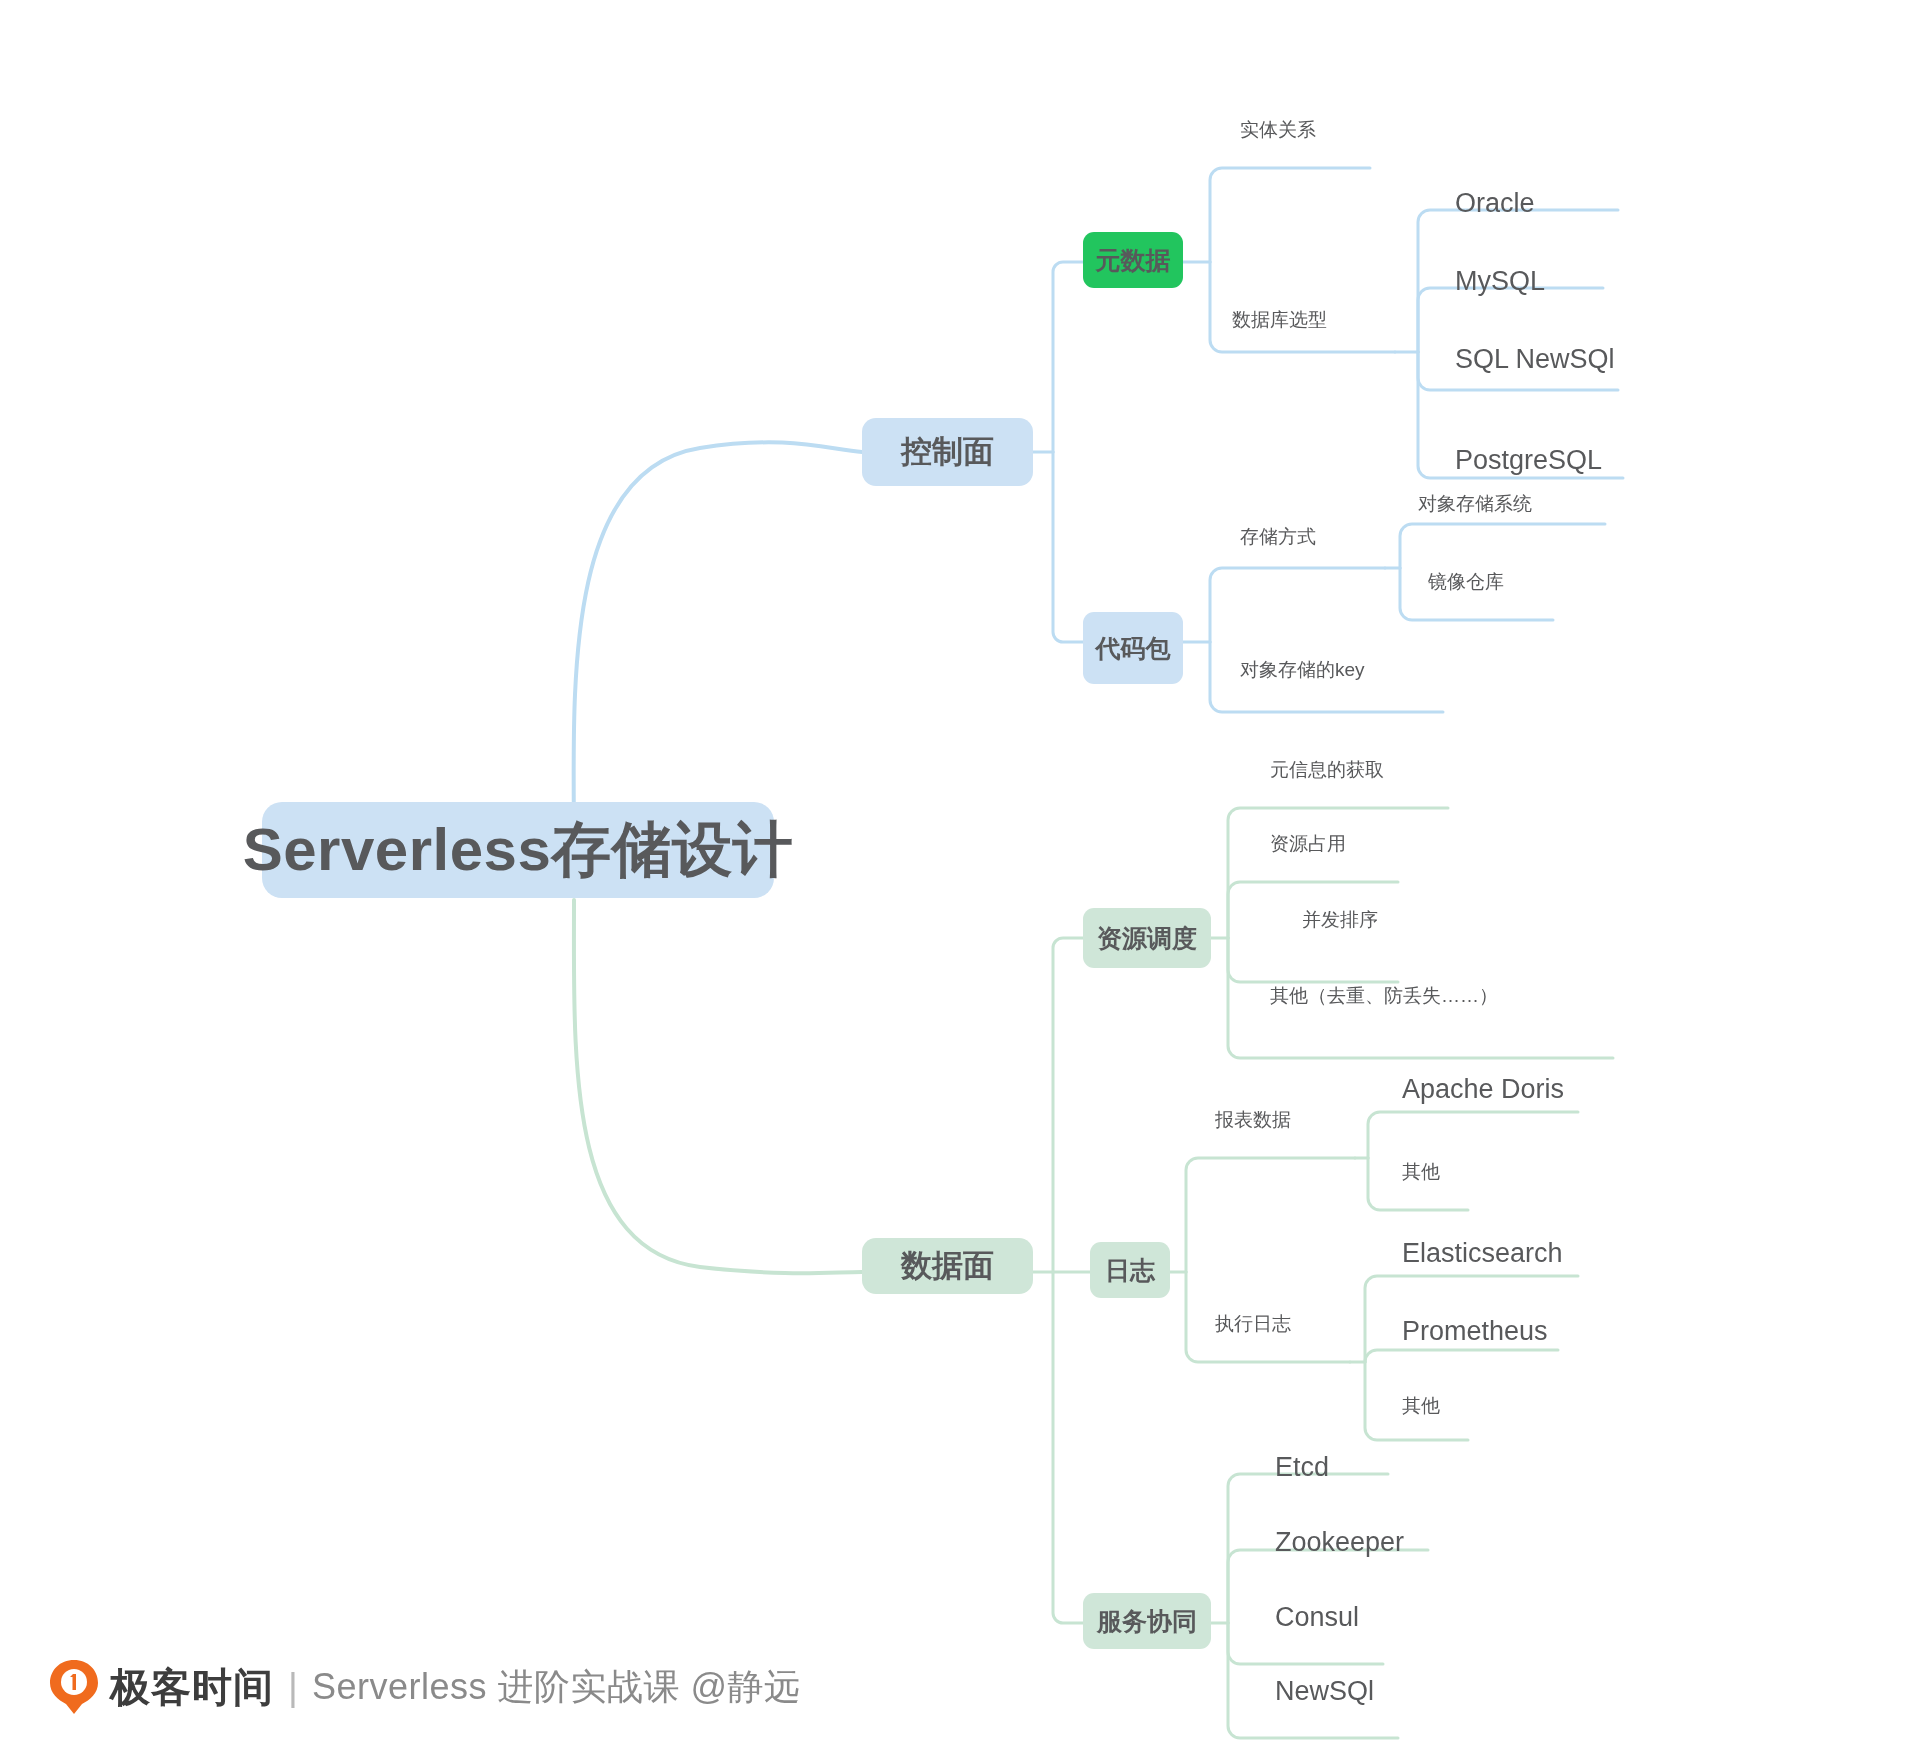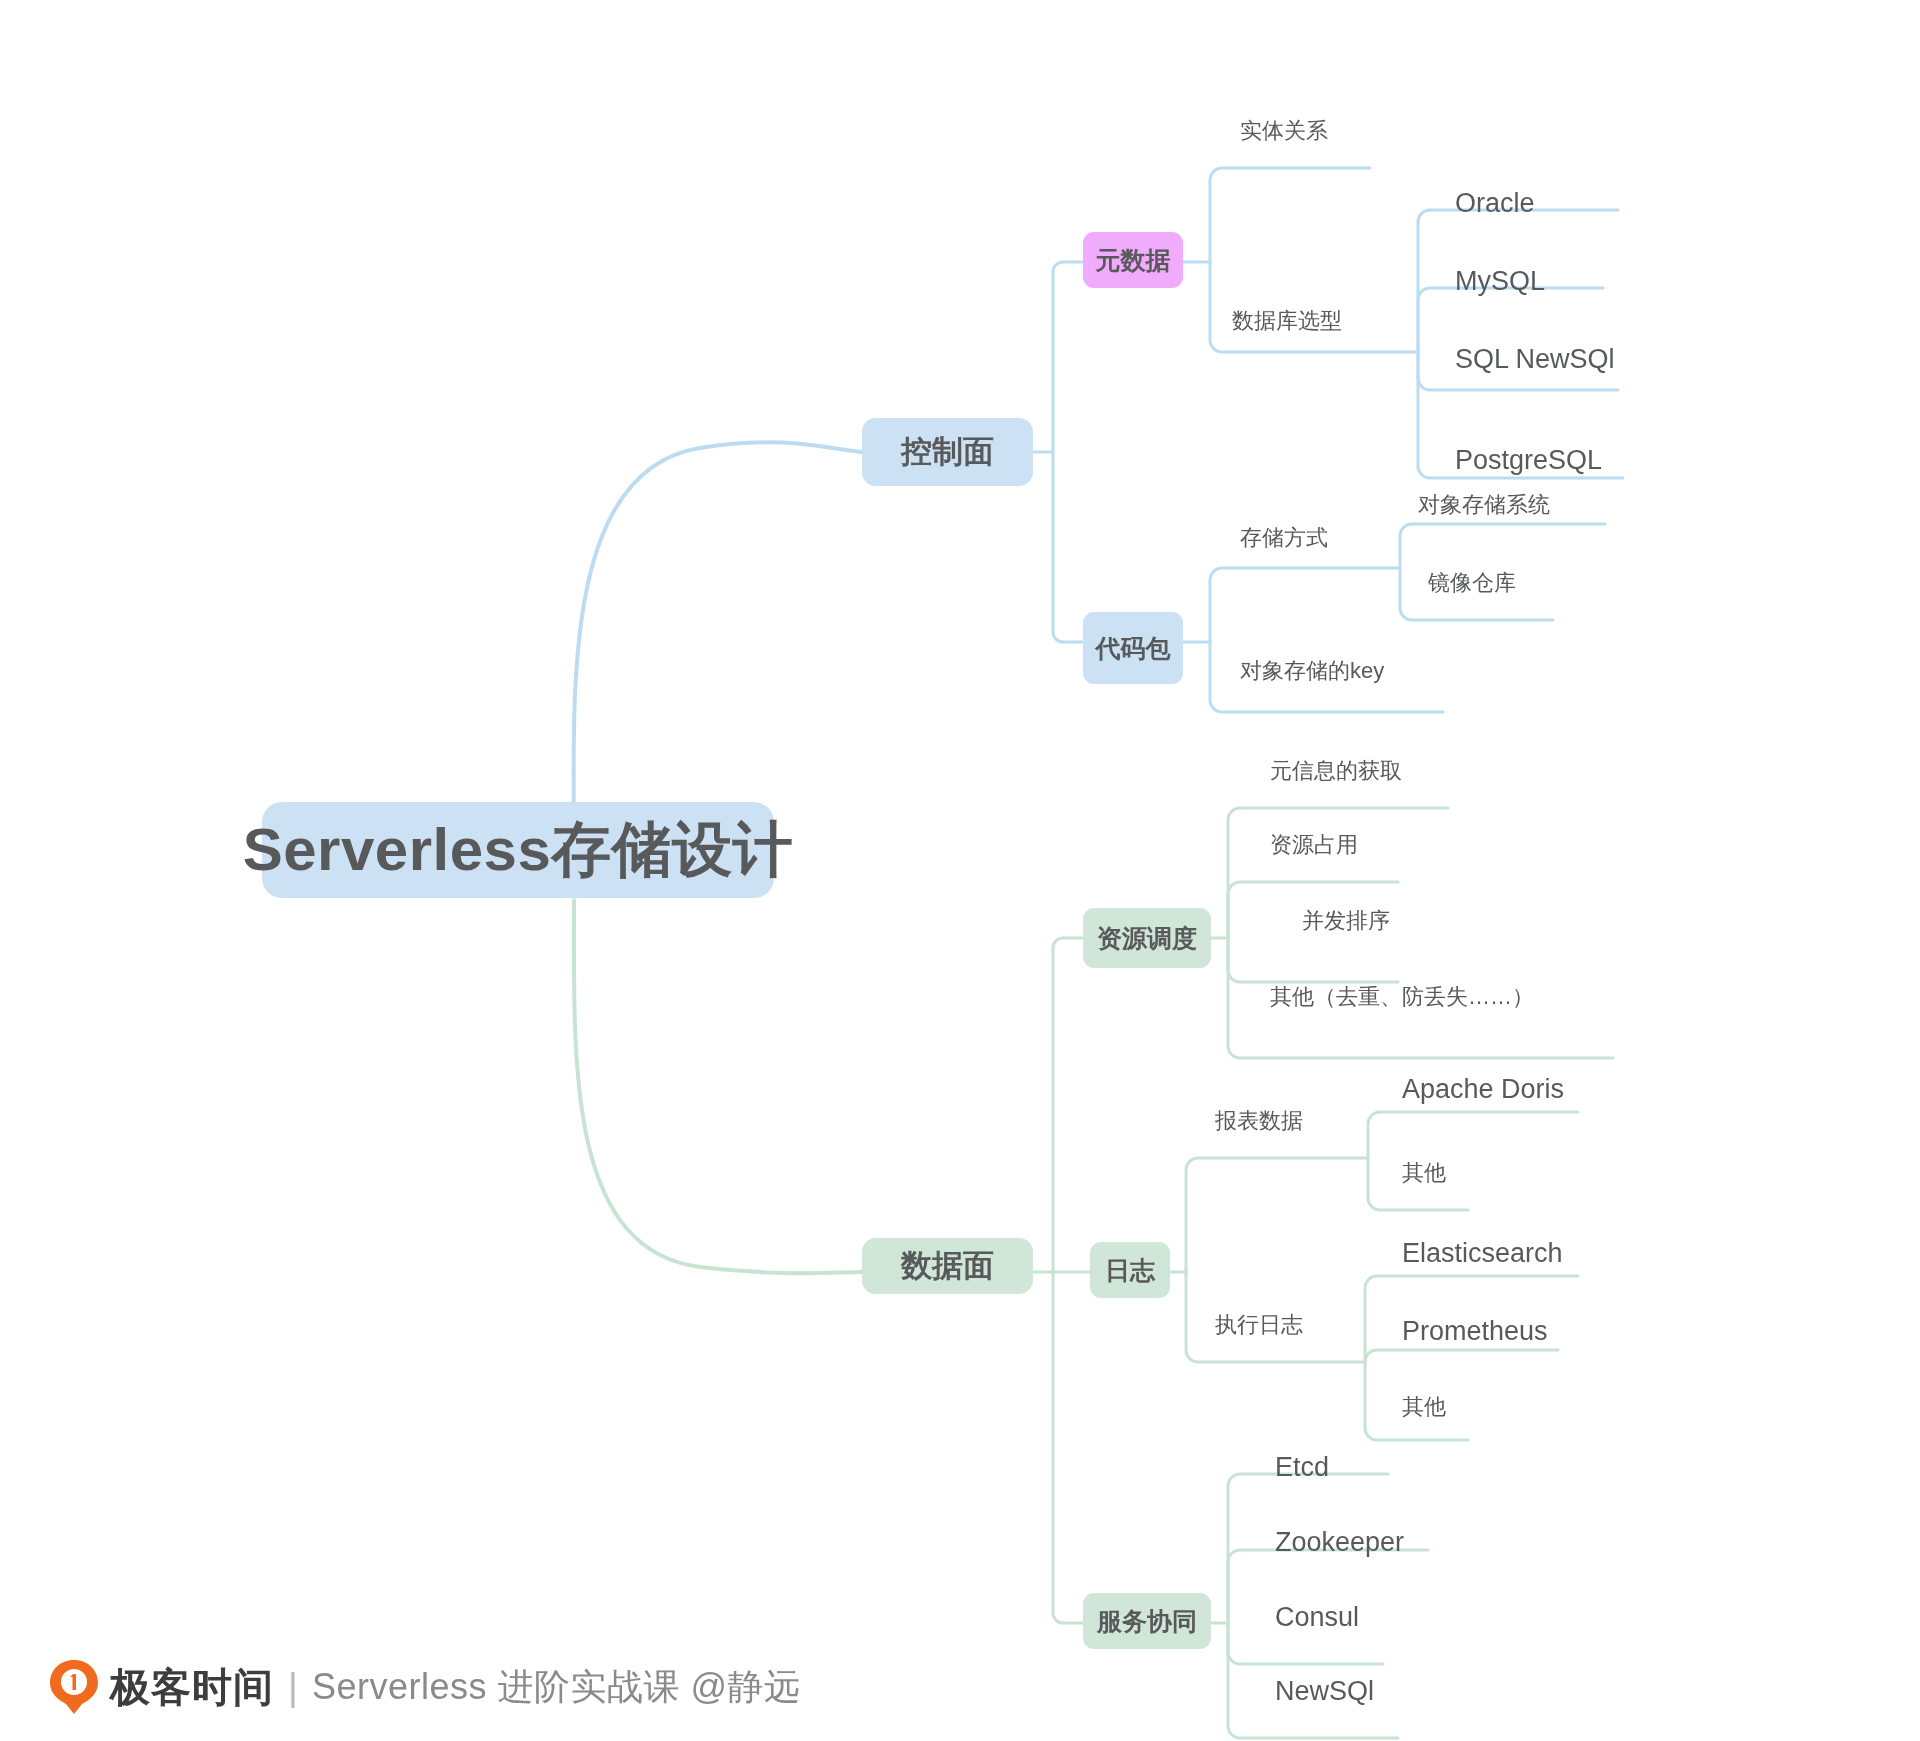--- a/index.html
+++ b/index.html
@@ -48,21 +48,21 @@
   }
   .leaf-label {
     position: absolute;
     color: #58595b;
     font-size: 27px;
     font-weight: 400;
     white-space: nowrap;
     line-height: 1;
   }
   .leaf-label.cjk {
-    font-size: 22px;
+    font-size: 19px;
   }
   
   #footer-bar {
     position: absolute;
     left: 48px;
     top: 1655px;
     display: flex;
     align-items: center;
     height: 64px;
   }
@@ -156,21 +156,21 @@
 </svg>
 
 <div class="node-box node-root" style="left:262px; top:802px; width:512px; height:96px; background:#cce1f4;">
   <span>Serverless存储设计</span>
 </div>
 
 <div class="node-box node-branch" style="left:862px; top:418px; width:171px; height:68px; background:#cce1f4;">
   <span>控制面</span>
 </div>
 
-<div class="node-box node-sub" style="left:1083px; top:232px; width:100px; height:56px; background:#f0abfc;">
+<div class="node-box node-sub" style="left:1083px; top:232px; width:100px; height:56px; background:#22c55e;">
   <span>元数据</span>
 </div>
 
 <div class="node-box node-sub" style="left:1083px; top:612px; width:100px; height:72px; background:#cce1f4;">
   <span>代码包</span>
 </div>
 
 <div class="leaf-label cjk" style="left:1240px; top:120px;">实体关系</div>
 
 <div class="leaf-label cjk" style="left:1232px; top:310px;">数据库选型</div>

